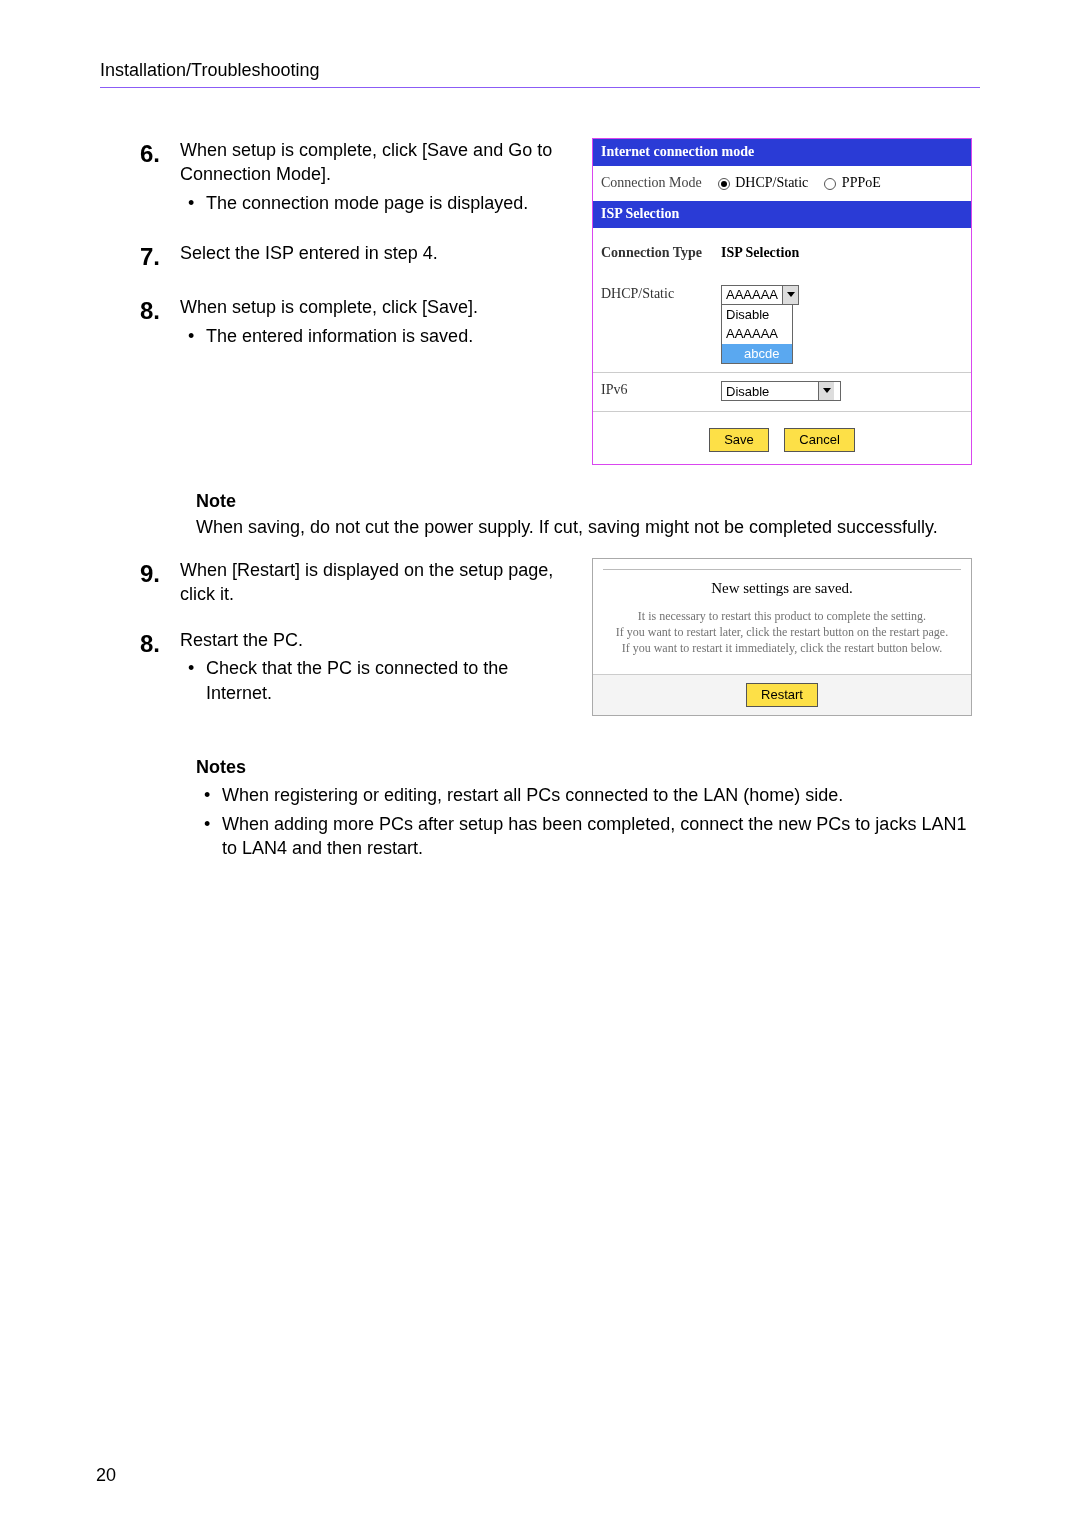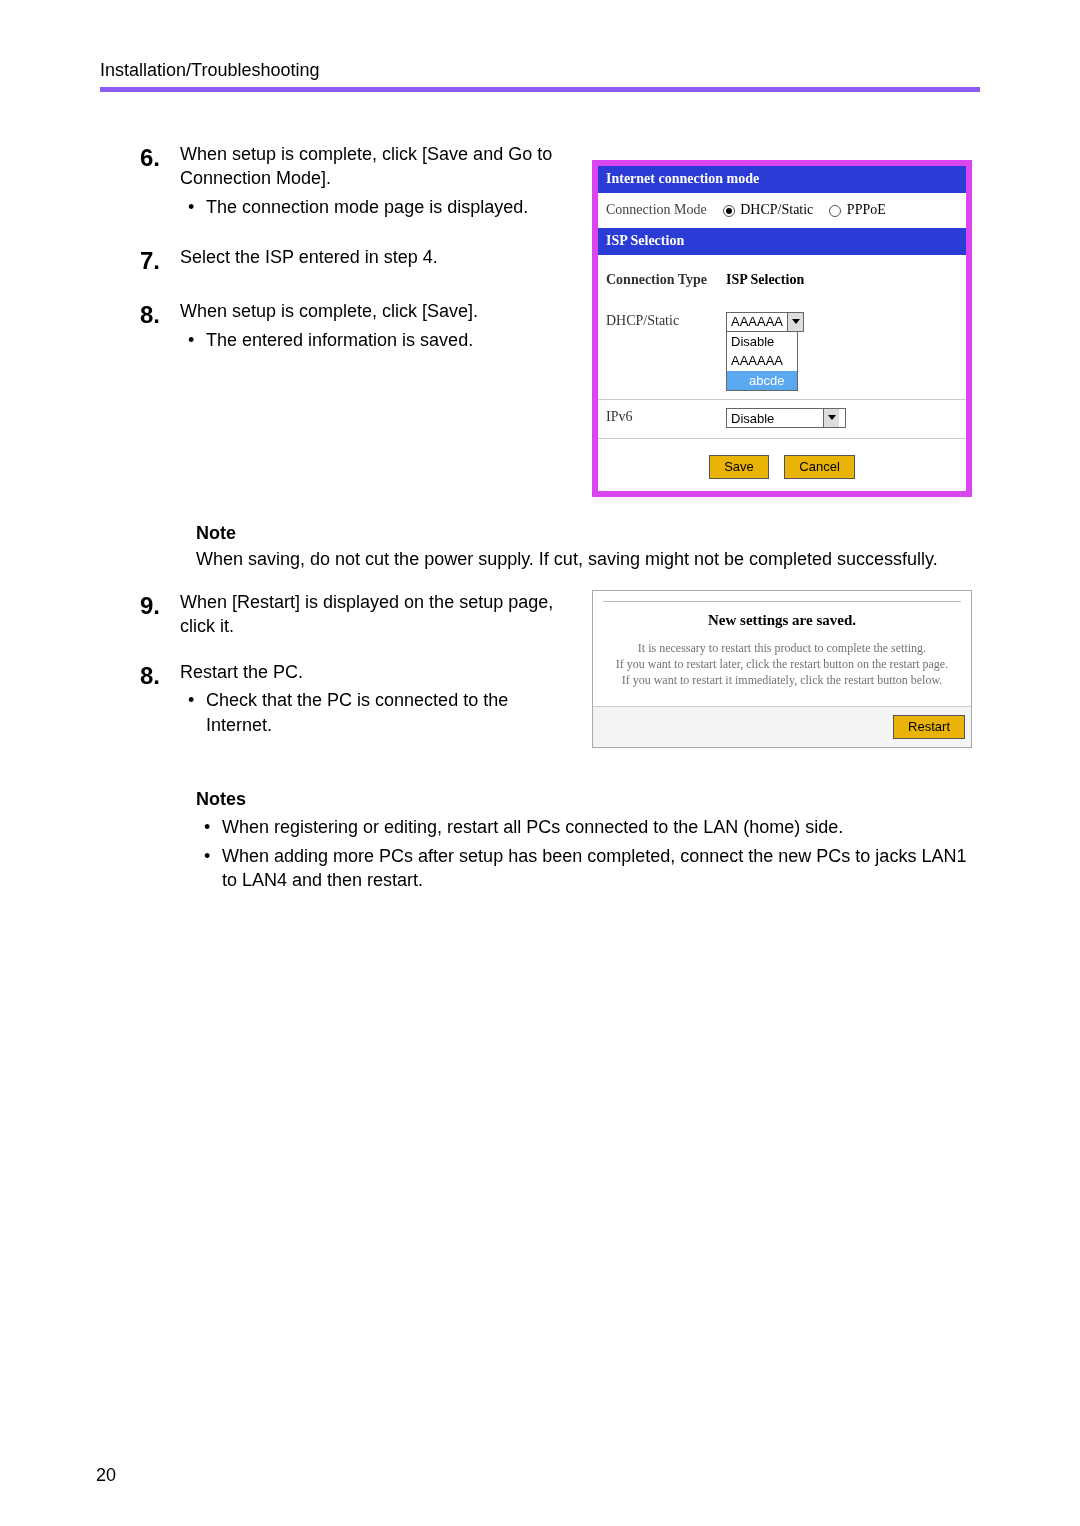--- a/index.html
+++ b/index.html
@@ -6,21 +6,21 @@
   body {
     background: #fff;
     font-family: Arial, Helvetica, sans-serif;
     color: #000;
     width: 1080px;
     height: 1526px;
     position: relative;
     padding: 60px 100px 40px 100px;
   }
   .header-area {
-    border-bottom: 5px solid #8b5cf6;
+    border-bottom: 1px solid #8b5cf6;
     padding-bottom: 6px;
     margin-bottom: 50px;
   }
   .header-text {
     font-size: 18px;
   }
   .content {
     padding-left: 40px;
     font-size: 18px;
     line-height: 1.35;
@@ -71,25 +71,24 @@
   .note-block {
     margin: 24px 0 18px 56px;
   }
   .note-title {
     font-weight: bold;
     margin-bottom: 2px;
   }
 
   
   .panel1 {
-    border: 6px solid #d946ef;
+    border: 1px solid #d946ef;
     font-family: "Times New Roman", serif;
     font-size: 14px;
     background: #fff;
-    margin-top: 18px;
   }
   .panel1 .bluebar {
     background: #2a3bd6;
     color: #fff;
     font-weight: bold;
     padding: 4px 8px;
     font-size: 14px;
   }
   .panel1 .row1 {
     padding: 8px 8px;
@@ -171,21 +170,21 @@
   .dropdown-open .hot { background: linear-gradient(#5aa8f0,#5aa8f0); color:#fff;padding-left:22px; }
   .btnrow {
     text-align: center;
     padding: 16px 0 12px 0;
     border-top: 1px solid #ccc;
     margin-top: 6px;
   }
   .winbtn {
     display: inline-block;
     border: 1px solid #555;
-    background: #eab308;
+    background: #fde047;
     padding: 2px 14px;
     font-family: Arial, sans-serif;
     font-size: 13px;
     margin: 0 6px;
   }
 
   
   .panel2 {
     border: 1px solid #aaa;
     font-family: "Times New Roman", serif;
@@ -195,33 +194,33 @@
   .panel2 .inner {
     padding: 6px 10px 8px 10px;
   }
   .panel2 hr {
     border: none;
     border-top: 1px solid #bbb;
     margin: 4px 0 8px 0;
   }
   .panel2 .title {
     text-align: center;
-    font-weight: bold;
+    font-weight: normal;
     font-size: 15px;
     margin: 6px 0 10px 0;
   }
   .panel2 .msg {
     text-align: center;
     font-size: 12px;
     color: #737373;
     margin-bottom: 10px;
     line-height: 1.35;
   }
   .panel2 .btnrow2 {
-    text-align:right;
+    text-align:center;
     border-top:1px solid #ccc;
     padding: 8px 0;
     background:#f4f4f4;
   }
 
   .page-num {
     position: absolute;
     bottom: 40px;
     left: 96px;
     font-size: 18px;

